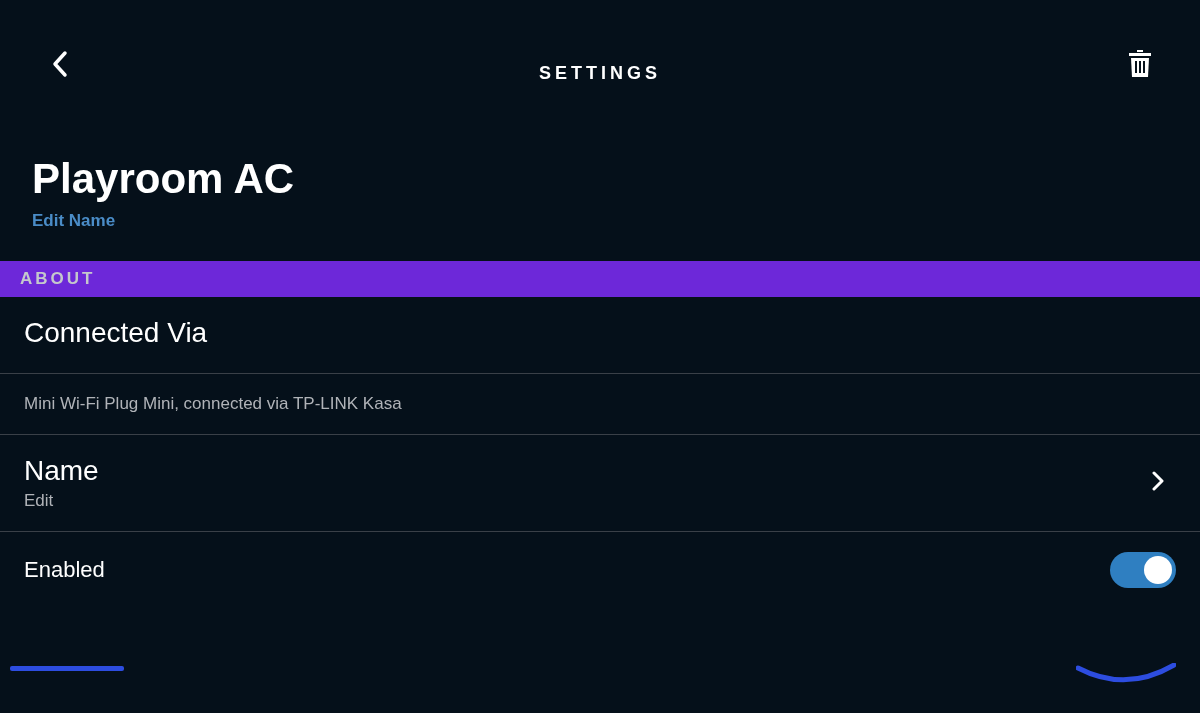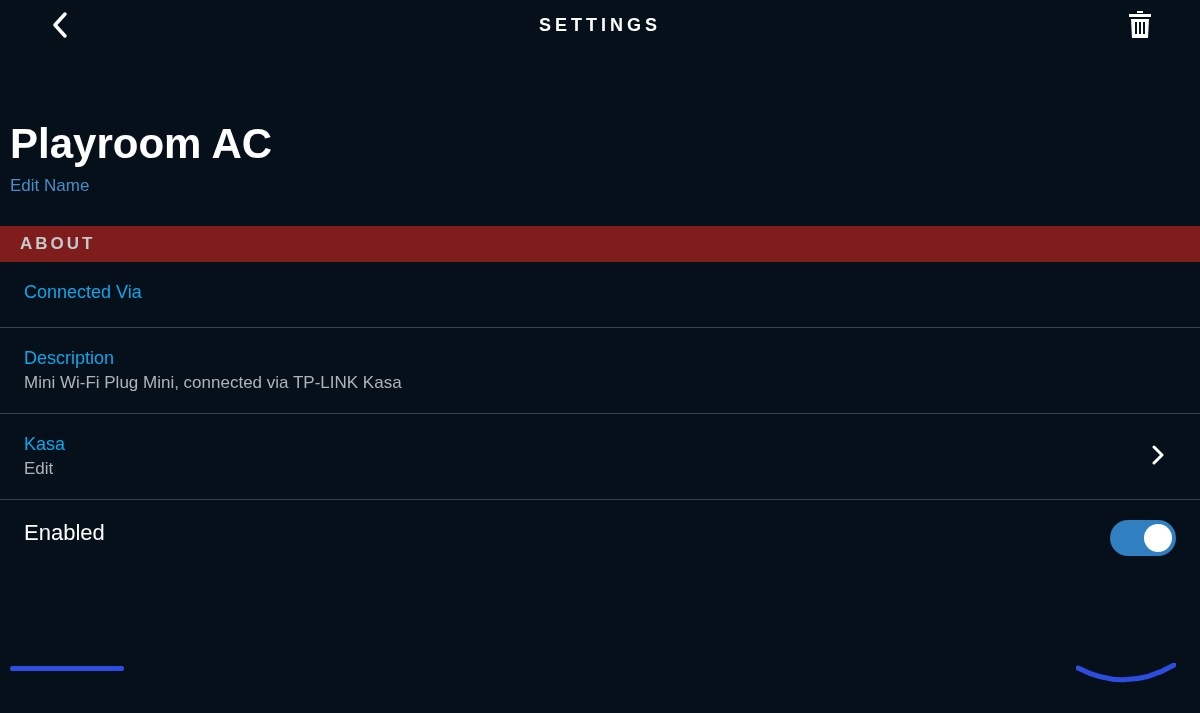--- a/index.html
+++ b/index.html
@@ -11,24 +11,25 @@
       width: 1200px;
       height: 713px;
       background: #05101a;
       font-family: -apple-system, BlinkMacSystemFont, "Segoe UI", Arial, sans-serif;
       color: #ffffff;
       overflow: hidden;
       position: relative;
     }
     .header {
       display: flex;
-      align-items: center;
+      align-items: flex-end;
       justify-content: space-between;
       height: 50px;
       padding: 1px 40px;
+      margin-top: 35px;
     }
     .back-button {
       width: 40px;
       height: 40px;
       display: flex;
       align-items: center;
       justify-content: center;
       cursor: pointer;
     }
     .header-title {
@@ -42,58 +43,59 @@
     }
     .trash-button {
       width: 40px;
       height: 40px;
       display: flex;
       align-items: center;
       justify-content: center;
       cursor: pointer;
     }
     .device-section {
-      padding: 70px 24px 30px 10px;
+      padding: 70px 24px 30px 32px;
     }
     .device-name {
       font-size: 42px;
       font-weight: 700;
       color: #ffffff;
       margin-bottom: 8px;
     }
     .edit-name-link {
       font-size: 17px;
       color: #4a8cc7;
       cursor: pointer;
+      font-weight: bold;
     }
     .section-header {
-      background: #7f1d1d;
+      background: #6d28d9;
       padding: 8px 20px;
       font-size: 17px;
       font-weight: 700;
       letter-spacing: 3px;
       color: #c5c8cc;
     }
     .list-item {
       padding: 20px 24px;
       border-bottom: 1px solid #3a4048;
       display: flex;
       align-items: center;
       justify-content: space-between;
     }
     .list-item:last-of-type {
       border-bottom: none;
     }
     .list-item-content {
       flex: 1;
     }
     .list-item-title {
-      font-size: 18px;
+      font-size: 28px;
       font-weight: 500;
-      color: #0ea5e9;
+      color: #ffffff;
       margin-bottom: 4px;
     }
     .list-item-subtitle {
       font-size: 17px;
       color: #b0b3b8;
     }
     .chevron-right {
       margin-right: 12px;
     }
     .toggle-switch {
@@ -109,21 +111,21 @@
       height: 28px;
       background: #ffffff;
       border-radius: 50%;
       position: absolute;
       top: 4px;
       right: 4px;
     }
     .enabled-row {
       padding: 20px 24px;
       display: flex;
-      align-items: flex-start;
+      align-items: center;
       justify-content: space-between;
       gap: 24px;
     }
     .enabled-label {
       font-size: 22px;
       font-weight: 500;
       color: #ffffff;
     }
     .blue-underline {
       position: absolute;
@@ -170,28 +172,27 @@
 <div class="section-header">ABOUT</div>
 
 <div class="list-item">
   <div class="list-item-content">
     <div class="list-item-title">Connected Via</div>
   </div>
 </div>
 
 <div class="list-item">
   <div class="list-item-content">
-    <div class="list-item-title">Description</div>
     <div class="list-item-subtitle">Mini Wi-Fi Plug Mini, connected via TP-LINK Kasa</div>
   </div>
 </div>
 
 <div class="list-item">
   <div class="list-item-content">
-    <div class="list-item-title">Kasa</div>
+    <div class="list-item-title">Name</div>
     <div class="list-item-subtitle">Edit</div>
   </div>
   <div class="chevron-right">
     <svg width="12" height="20" viewBox="0 0 12 20" fill="none">
       <path d="M2 2 L10 10 L2 18" stroke="#ffffff" stroke-width="3" stroke-linecap="round" stroke-linejoin="round"></path>
     </svg>
   </div>
 </div>
 
 <div class="enabled-row">

